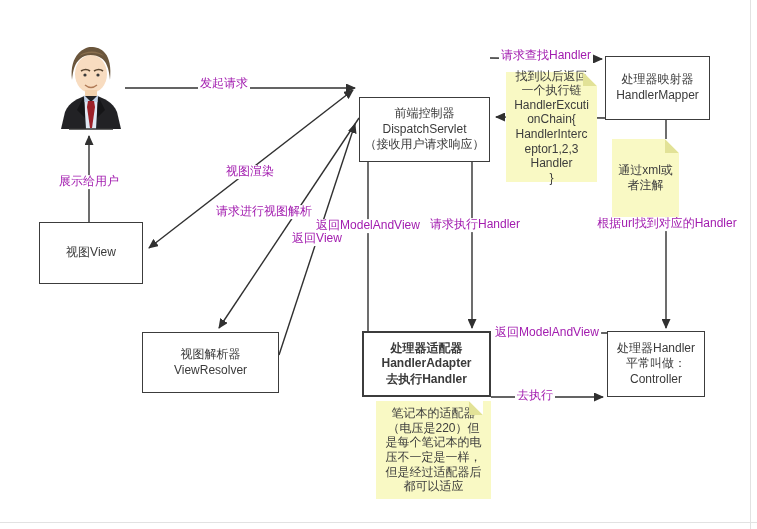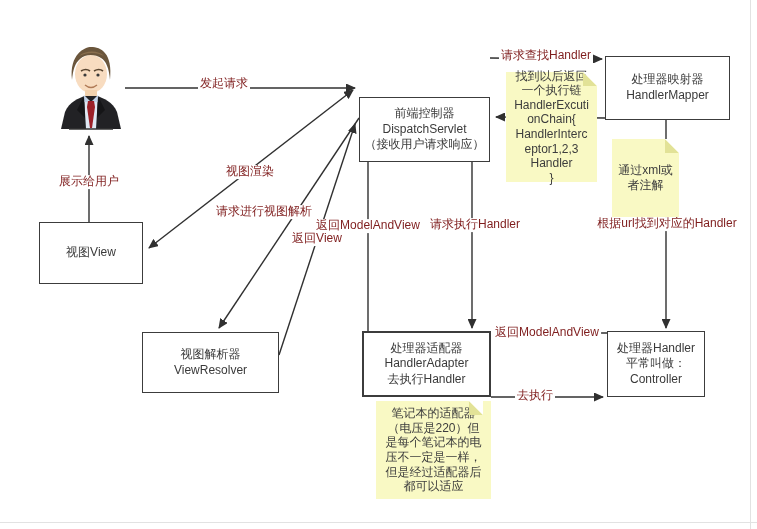--- a/index.html
+++ b/index.html
@@ -2,23 +2,23 @@
 <html><head>
 <meta charset="utf-8">
 <style>
   html,body{margin:0;padding:0;background:#fff;}
   .stage{position:relative;width:757px;height:529px;background:#ffffff;overflow:hidden;
          font-family:"Liberation Sans","DejaVu Sans",sans-serif;color:#3a3a3a;}
   .wires{position:absolute;left:0;top:0;width:757px;height:529px;}
   .box{position:absolute;background:#fff;border:1.5px solid #3c3c3c;display:flex;
        align-items:center;justify-content:center;text-align:center;font-size:12px;
        line-height:1.3;color:#3a3a3a;white-space:pre-line;box-sizing:border-box;z-index:3;}
-  .box.bold{border-width:2.5px;}
+  .box.bold{border-width:2.5px;font-weight:bold;}
   .lbl{position:absolute;transform:translate(-50%,-50%);background:#fff;padding:0 2px;
-       font-size:12px;line-height:1.15;color:#7f1d1d;white-space:nowrap;z-index:4;}
+       font-size:12px;line-height:1.15;color:#a21caf;white-space:nowrap;z-index:4;}
   .note{position:absolute;background:#f9f9c4;font-size:12px;line-height:1.22;
         color:#3d3d3d;text-align:center;white-space:pre-line;z-index:5;
         display:flex;align-items:center;justify-content:center;box-sizing:border-box;padding:4px 2px;}
   .fold{position:absolute;top:0;right:0;width:14px;height:14px;z-index:6;}
   .edge-v{position:absolute;top:0;left:750px;width:1px;height:529px;background:#e2e2e2;z-index:1;}
   .edge-h{position:absolute;top:522px;left:0;width:757px;height:1px;background:#e2e2e2;z-index:1;}
   .avatar{position:absolute;left:57px;top:40px;z-index:3;}
 </style>
 </head>
 <body>
@@ -68,21 +68,21 @@
     <polygon points="41,55 34,62 42,62" fill="#c3d3e8"></polygon>
     <polygon points="31,61 37,61 38,67 35,88 33,88 30,67" fill="#9c2028"></polygon>
     <path d="M27,56 L20,70 L28,78 Z" fill="#151517"></path>
     <path d="M41,56 L48,70 L40,78 Z" fill="#151517"></path>
     <line x1="12" y1="89" x2="56" y2="89" stroke="#333" stroke-width="1.5"></line>
   </svg>
 
   <div class="box" style="left:359px;top:53px;width:131px;height:65px;margin-top:44px;">前端控制器
 DispatchServlet
 （接收用户请求响应）</div>
-  <div class="box" style="left:605px;top:56px;width:125px;height:64px;">处理器映射器
+  <div class="box" style="left:605px;top:56px;width:105px;height:64px;">处理器映射器
 HandlerMapper</div>
   <div class="box" style="left:142px;top:332px;width:137px;height:61px;">视图解析器
 ViewResolver</div>
   <div class="box" style="left:39px;top:222px;width:104px;height:62px;">视图View</div>
   <div class="box bold" style="left:362px;top:331px;width:129px;height:66px;">处理器适配器
 HandlerAdapter
 去执行Handler</div>
   <div class="box" style="left:607px;top:331px;width:98px;height:66px;">处理器Handler
 平常叫做：Controller</div>
 

